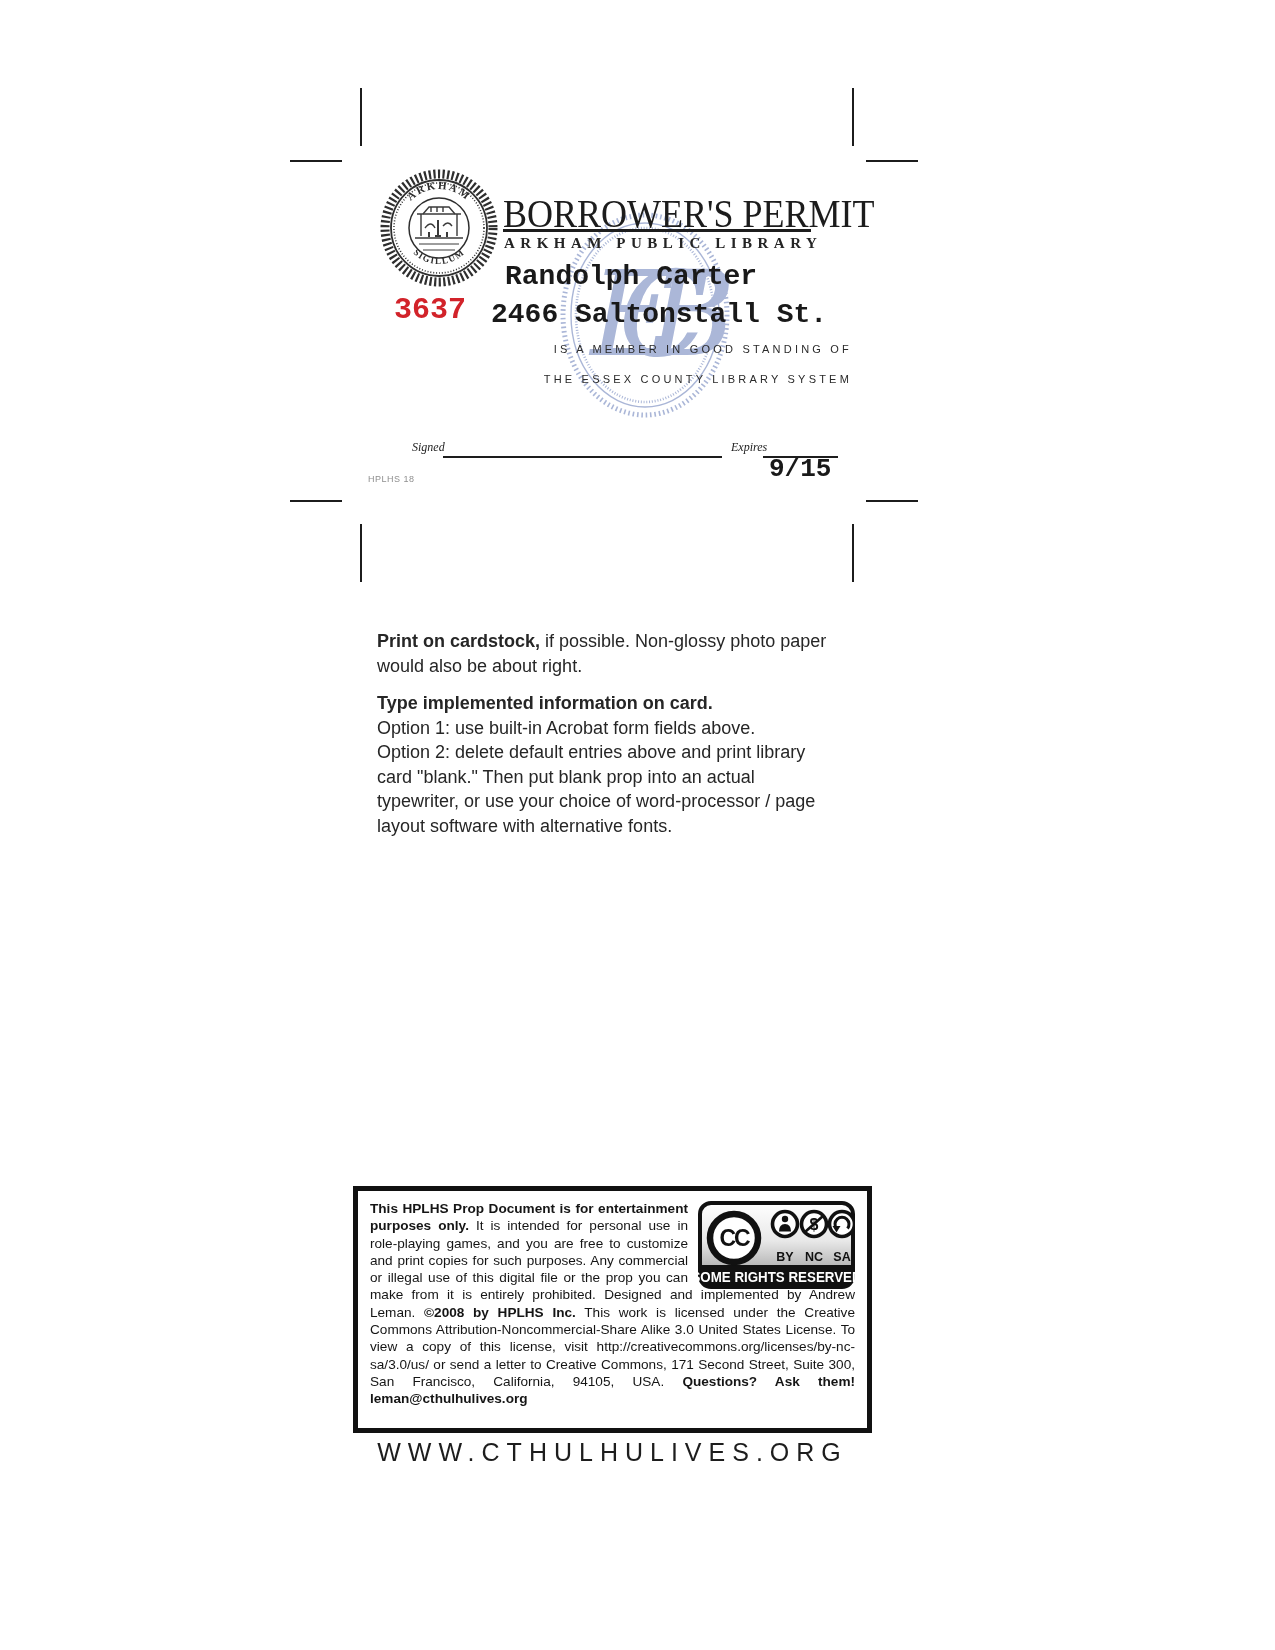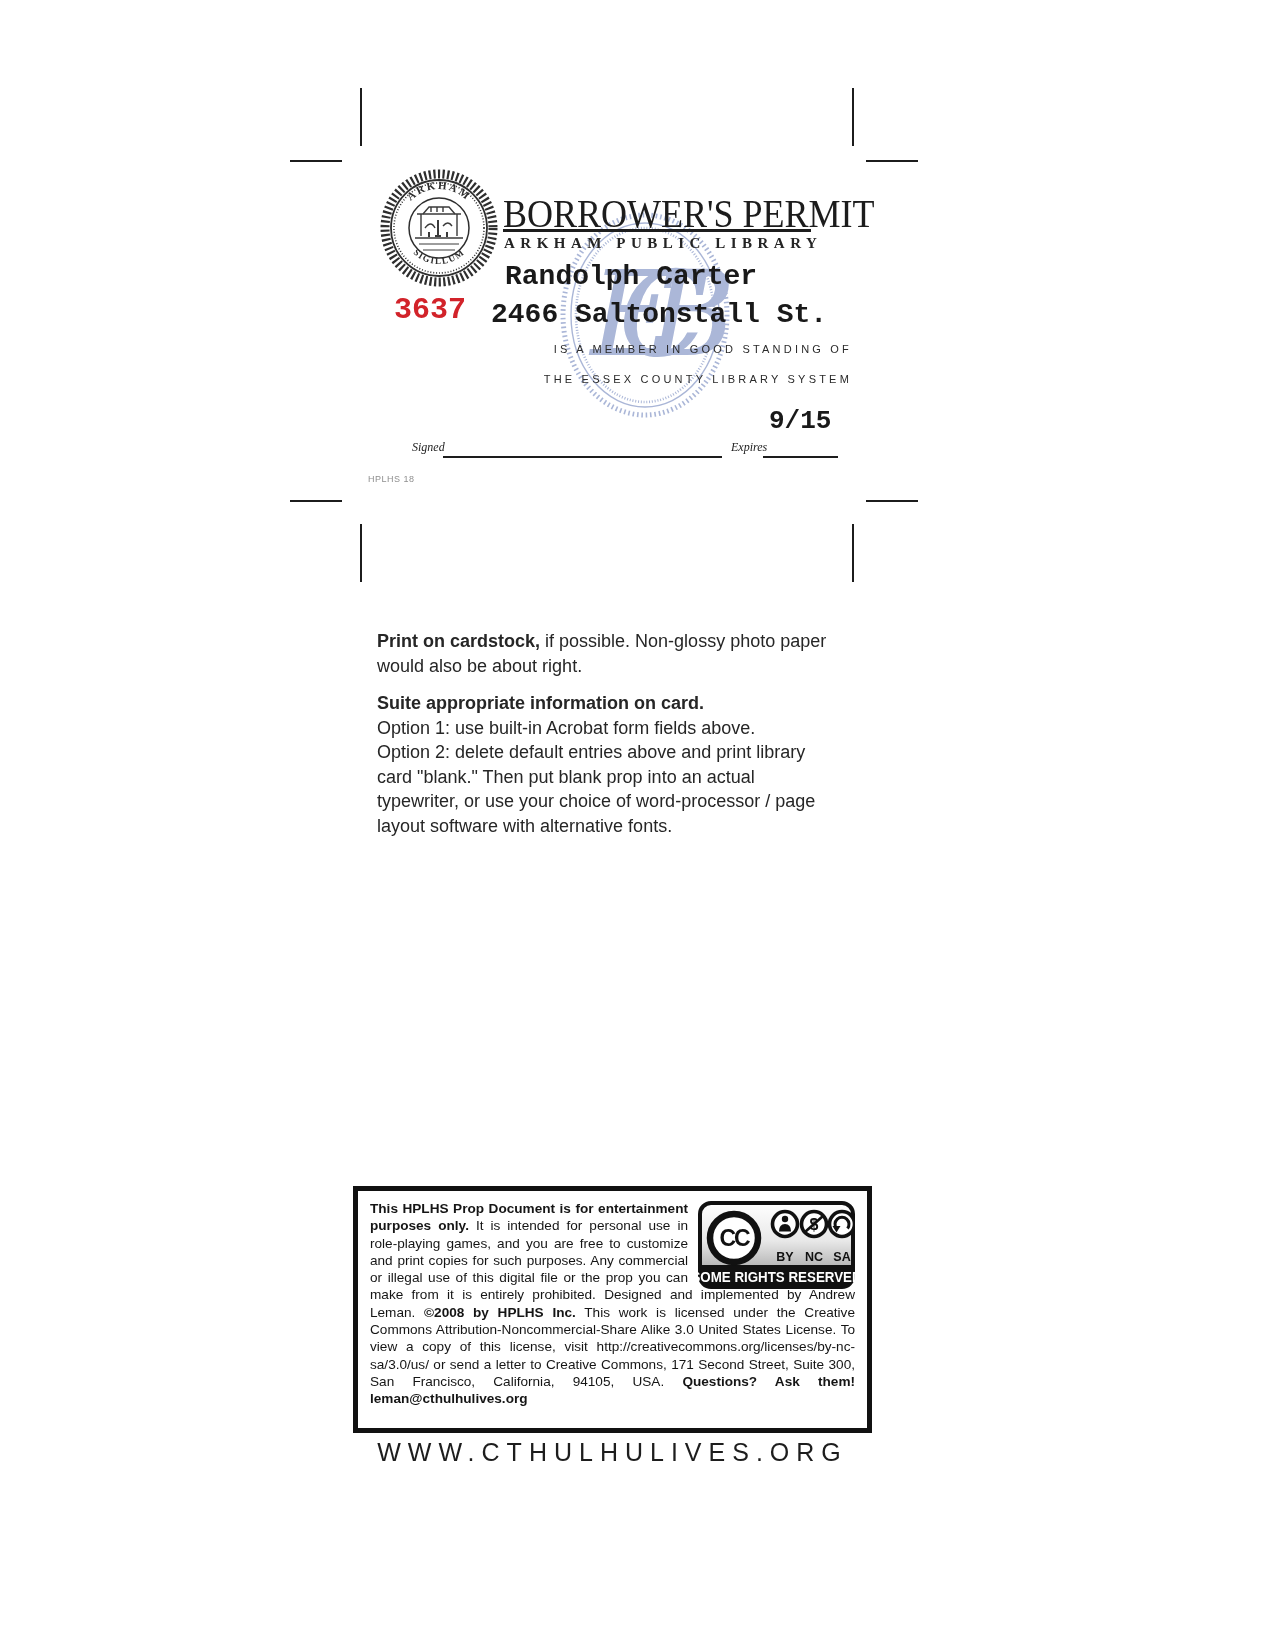--- a/index.html
+++ b/index.html
@@ -103,30 +103,30 @@
 
   <div class="abs tw" style="left:505px;top:261px;font-size:28px;z-index:1;">Randolph Carter</div>
   <div class="abs tw" style="left:491px;top:299px;font-size:28px;z-index:1;">2466 Saltonstall St.</div>
 
   <div class="abs member" style="left:360px;top:343px;z-index:1;">IS A MEMBER IN GOOD STANDING OF</div>
   <div class="abs member" style="left:360px;top:373px;z-index:1;">THE ESSEX COUNTY LIBRARY SYSTEM</div>
 
   <div class="abs siglabel" style="left:412px;top:440px;z-index:1;">Signed</div>
   <div class="sigline" style="left:443px;top:456px;width:279px;z-index:1;"></div>
   <div class="abs siglabel" style="left:731px;top:440px;z-index:1;">Expires</div>
-  <div class="abs tw" style="left:769px;top:406px;font-size:26px;z-index:1;">9/15</div>
+  <div class="abs tw" style="left:769px;top:454px;font-size:26px;z-index:1;">9/15</div>
   <div class="sigline" style="left:763px;top:456px;width:75px;z-index:1;"></div>
 
   <div class="abs stockcode" style="left:368px;top:474px;">HPLHS 18</div>
 
   <div class="abs instr" style="left:377px;top:629px;">
     <b>Print on cardstock,</b><span> if possible. Non-glossy photo paper would also be about right.</span>
   </div>
   <div class="abs instr" style="left:377px;top:691px;">
-    <b>Suite appropriate information on card.</b><br>
+    <b>Type implemented information on card.</b><br>
     <span>Option 1: use built-in Acrobat form fields above.</span><br>
     <span>Option 2: delete default entries above and print library card "blank." Then put blank prop into an actual typewriter, or use your choice of word-processor / page layout software with alternative fonts.</span>
   </div>
 
   <div class="abs" id="legal-box">
     <div id="cc-badge-wrap">
       <svg width="157" height="88" viewBox="0 0 157 88">
         <defs>
           <linearGradient id="ccgrad" x1="0" y1="0" x2="0" y2="1">
             <stop offset="0" stop-color="#ffffff"></stop>

